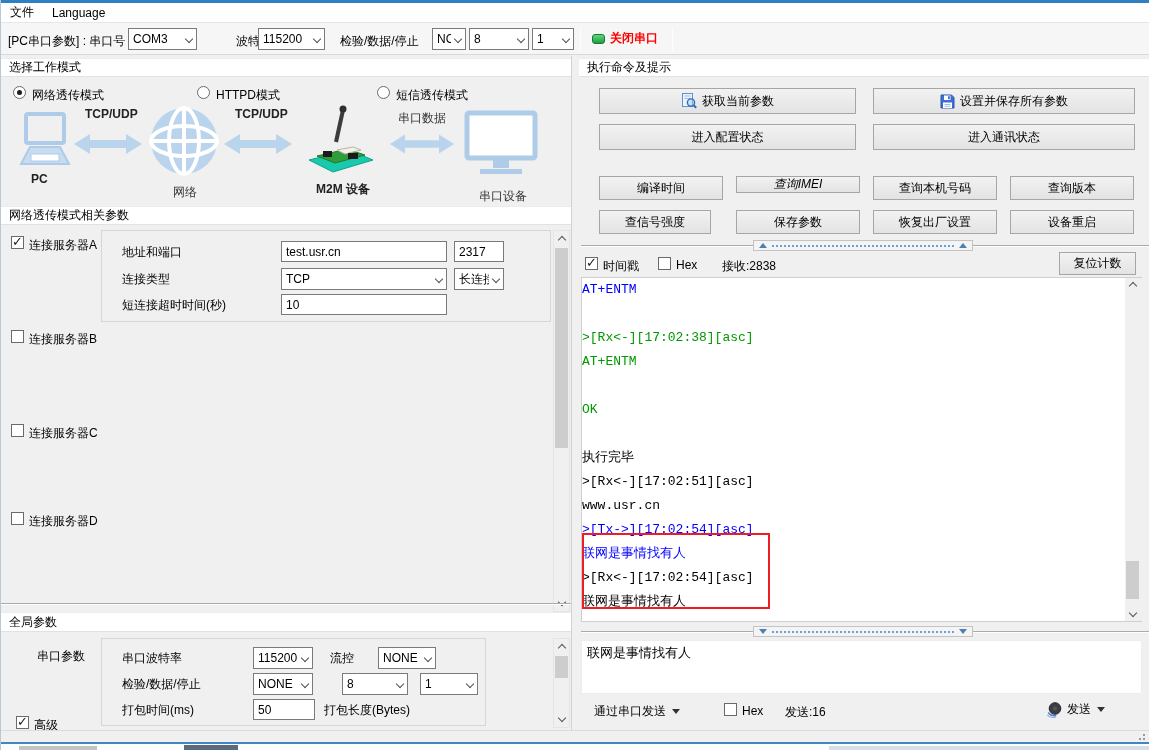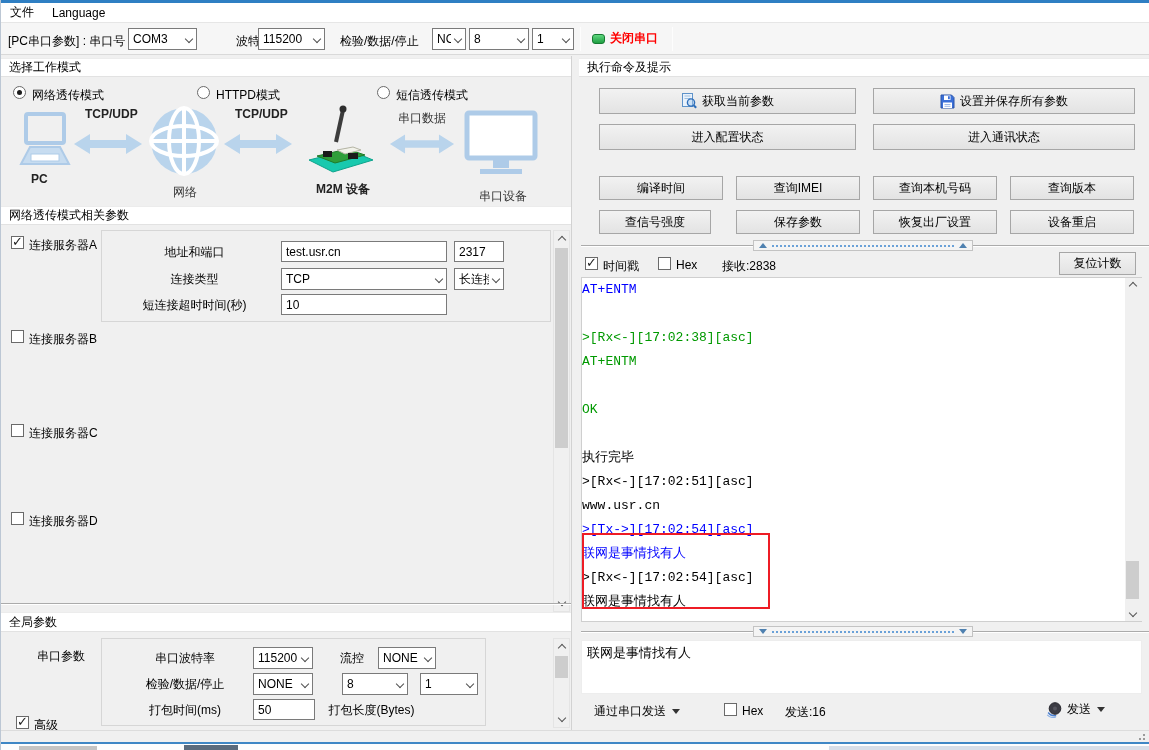--- a/index.html
+++ b/index.html
@@ -27,21 +27,21 @@
 
   .btn { position:absolute; background:linear-gradient(#f2f2f2,#e3e3e3); border:1px solid #a6a6a6; display:flex; align-items:center; justify-content:center; gap:5px; font-size:12px; cursor:default; }
 
   .cb { width:13px; height:13px; background:#fff; border:1px solid #6a6a6a; display:inline-block; position:relative; }
   .cb.on::after { content:"\2713"; position:absolute; left:0px; top:-3px; font-size:13px; color:#1c1c1c; }
   .radio { width:13px; height:13px; background:#fff; border:1px solid #6a6a6a; border-radius:50%; display:inline-block; position:relative; }
   .radio.on::after { content:""; position:absolute; left:3px; top:3px; width:5px; height:5px; border-radius:50%; background:#1c1c1c; }
 
   .group { position:absolute; border:1px solid #d6d6d6; }
   .lbl { position:absolute; white-space:nowrap; }
-  .rlabel { text-align:center; }
+  .rlabel { text-align:left; }
 
   .sb { position:absolute; width:17px; background:#f0f0f0; border:1px solid #e4e4e4; }
   .sb-thumb { position:absolute; left:1px; width:13px; background:#cdcdcd; }
   .sb-chev { position:absolute; left:5px; width:6px; height:6px; border-right:1px solid #555; border-bottom:1px solid #555; }
   .sb-chev.up { transform:rotate(-135deg); }
   .sb-chev.down { transform:rotate(45deg); }
 
   .groove { position:absolute; height:0; border-top:1px solid #ababab; box-shadow:0 1px 0 #ffffff; }
   .split-handle { position:absolute; height:11px; background:#f4f4f4; border:1px solid #c3c3c3; display:flex; align-items:center; padding:0 5px; gap:5px; }
   .split-dots { flex:1; border-top:2px dotted #6aa1d8; }
@@ -321,21 +321,21 @@
   <div class="btn" style="left:598px; top:124px; width:257px; height:26px;">
     <span>进入配置状态</span>
   </div>
   <div class="btn" style="left:872px; top:124px; width:262px; height:26px;">
     <span>进入通讯状态</span>
   </div>
 
   <div class="btn" style="left:598px; top:176px; width:124px; height:24px;">
       <span>编译时间</span>
     </div>
-  <div class="btn" style="left:735px; top:176px; width:124px; height:24px;">
+  <div class="btn" style="left:735px; top:176px; width:124px; height:17px;font-style:italic;">
       <span>查询IMEI</span>
     </div>
   <div class="btn" style="left:872px; top:176px; width:124px; height:24px;">
       <span>查询本机号码</span>
     </div>
   <div class="btn" style="left:1009px; top:176px; width:124px; height:24px;">
       <span>查询版本</span>
     </div>
   <div class="btn" style="left:598px; top:210px; width:112px; height:24px;">
       <span>查信号强度</span>

